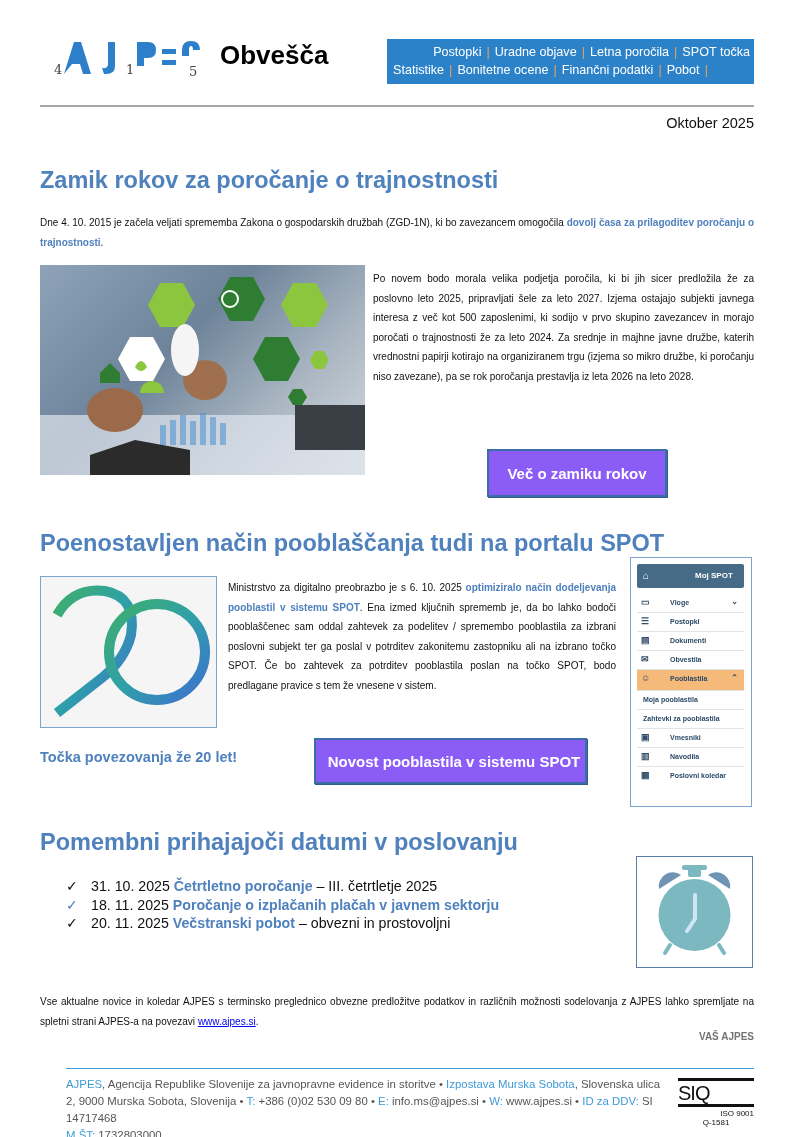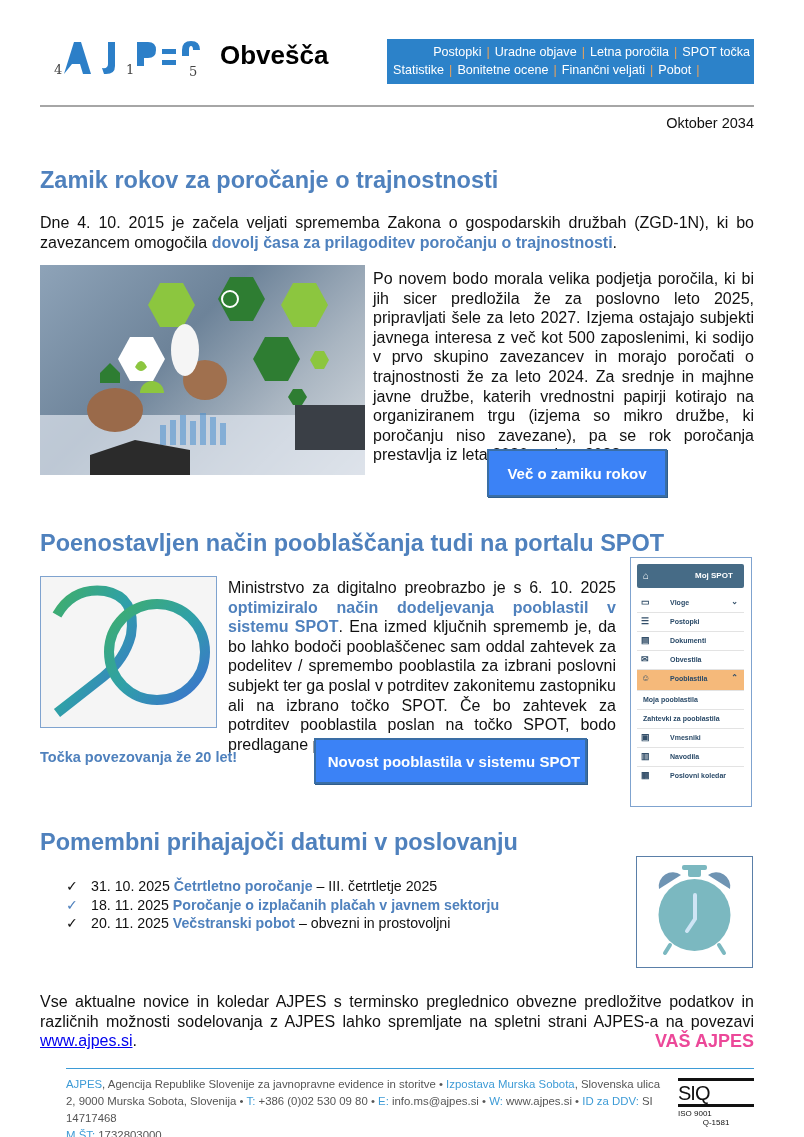--- a/index.html
+++ b/index.html
@@ -1,34 +1,34 @@
 <!DOCTYPE html>
 <html><head>
 <meta charset="utf-8">
 <style>
   html, body { margin: 0; padding: 0; background: #ffffff; }
   body { width: 804px; height: 1137px; position: relative; font-family: "Liberation Sans", sans-serif; color: #111; overflow: hidden; }
   .abs { position: absolute; }
   .link { color: #4f81bd; font-weight: bold; text-align: right; }
-  .body-text { font-size: 16px; line-height: 19.6px; text-align: justify; }
+  .body-text { font-size: 10px; line-height: 19.6px; text-align: justify; }
 
   
   #logo { left: 52px; top: 36px; width: 150px; height: 44px; }
   #title { left: 220px; top: 40px; font-size: 26px; font-weight: bold; color: #000; }
   #nav { left: 387px; top: 39px; width: 367px; height: 45px; background: #2c82c9; color: #fff; font-size: 12.6px; }
   #nav .row { position: absolute; right: 4px; white-space: nowrap; }
   #nav .row1 { top: 6px; }
   #nav .row2 { top: 24px; left: 6px; right: auto; }
   #nav .sep { color: #e9a25a; margin: 0 5px; }
   #rule { left: 40px; top: 105px; width: 714px; height: 2px; background: #a6a6a6; }
   #date { right: 50px; top: 115px; font-size: 14.5px; }
 
   h2.sec { position: absolute; margin: 0; font-size: 23.5px; font-weight: bold; color: #4f81bd; white-space: nowrap; }
 
-  .btn { position: absolute; background: #3b82f6; border: 2px solid #3a6ea5; color: #fff; font-weight: bold; font-size: 15px; display: flex; align-items: center; justify-content: center; box-shadow: 1px 1px 0 #2f5d8c; cursor: pointer; }
+  .btn { position: absolute; background: #8b5cf6; border: 2px solid #3a6ea5; color: #fff; font-weight: bold; font-size: 15px; display: flex; align-items: center; justify-content: center; box-shadow: 1px 1px 0 #2f5d8c; cursor: pointer; }
 
   
   #spot { left: 630px; top: 557px; width: 120px; height: 248px; border: 1px solid #7fa3cf; background: #fff; }
   #spot .head { position: absolute; left: 6px; top: 6px; width: 107px; height: 24px; background: #466b86; border-radius: 2px; color: #fff; font-size: 8px; font-weight: bold; }
   #spot .head .ic { position: absolute; left: 6px; top: 6px; font-size: 10px; }
   #spot .head .lb { position: absolute; left: 38px; top: 7px; padding-left: 20px; }
   #spot .item { position: absolute; left: 6px; width: 107px; height: 18px; border-bottom: 1px solid #e3e3e3; font-size: 7px; color: #2a4a68; font-weight: bold; }
   #spot .item .ic { position: absolute; left: 4px; top: 3px; font-size: 9px; color: #34506a; }
   #spot .item .lb { position: absolute; left: 33px; top: 5px; }
   #spot .item .ch { position: absolute; right: 6px; top: 3px; font-size: 8px; color: #34506a; }
@@ -61,26 +61,26 @@
     <text x="137" y="40" font-family="DejaVu Serif, serif" font-size="13" fill="#444">5</text>
   </svg>
 </div>
 <div id="title" class="abs">Obvešča</div>
 
 <div id="nav" class="abs">
   <div class="row row1">
     <span>Postopki</span><span class="sep">|</span><span>Uradne objave</span><span class="sep">|</span><span>Letna poročila</span><span class="sep">|</span><span>SPOT točka</span>
   </div>
   <div class="row row2">
-    <span>Statistike</span><span class="sep">|</span><span>Bonitetne ocene</span><span class="sep">|</span><span>Finančni veljati</span><span class="sep">|</span><span>Pobot</span><span class="sep">|</span>
+    <span>Statistike</span><span class="sep">|</span><span>Bonitetne ocene</span><span class="sep">|</span><span>Finančni podatki</span><span class="sep">|</span><span>Pobot</span><span class="sep">|</span>
   </div>
 </div>
 
 <div id="rule" class="abs"></div>
-<div id="date" class="abs">Oktober 2034</div>
+<div id="date" class="abs">Oktober 2025</div>
 
 <h2 class="sec" style="left:40px; top:167px;">Zamik rokov za poročanje o trajnostnosti</h2>
 <div class="abs body-text" style="left:40px; top:213px; width:714px;">
   <span>Dne 4. 10. 2015 je začela veljati sprememba Zakona o gospodarskih družbah (ZGD-1N), ki bo zavezancem omogočila </span><span class="link">dovolj časa za prilagoditev poročanju o trajnostnosti</span><span>.</span>
 </div>
 
 <div class="abs" style="left:40px; top:265px; width:325px; height:210px; overflow:hidden; background:linear-gradient(135deg,#8ea3b8 0%,#6d8399 40%,#a9b5c1 70%,#d8dde2 100%);">
   <svg width="325" height="210" viewBox="0 0 325 210">
     <rect x="0" y="150" width="325" height="60" fill="#dfe6ee" opacity="0.7"></rect>
     <g fill="#4a90d0" opacity="0.55">
@@ -205,26 +205,26 @@
     <rect x="45" y="8" width="25" height="5" rx="2" fill="#7bb8c0"></rect>
     <circle cx="57.5" cy="58" r="36" fill="#7bb8c0"></circle>
     <path d="M33 88 L28 96 M82 88 L87 96" stroke="#7bb8c0" stroke-width="4" stroke-linecap="round"></path>
     <path d="M58 38 L58 62 L50 74" stroke="#cfe5f5" stroke-width="4" fill="none" stroke-linecap="round"></path>
   </svg>
 </div>
 
 <div class="abs body-text" style="left:40px; top:992px; width:714px;">
   <span>Vse aktualne novice in koledar AJPES s terminsko preglednico obvezne predložitve podatkov in različnih možnosti sodelovanja z AJPES lahko spremljate na spletni strani AJPES-a na povezavi </span><a href="#" style="color:#0000ee; text-decoration:underline;margin-top:16px;">www.ajpes.si</a><span>.</span>
 </div>
-<div class="abs" style="right:50px; top:1031px; font-size:18px; font-weight:bold; color:#ec4899;">VAŠ AJPES</div>
+<div class="abs" style="right:50px; top:1031px; font-size:10px; font-weight:bold; color:#737373;">VAŠ AJPES</div>
 
 <div id="frule" class="abs"></div>
 <div id="footer" class="abs">
   <span class="k">AJPES</span><span>, Agencija Republike Slovenije za javnopravne evidence in storitve • </span><span class="k">Izpostava Murska Sobota</span><span>, Slovenska ulica 2, 9000 Murska Sobota, Slovenija • </span><span class="k">T:</span><span> +386 (0)02 530 09 80 • </span><span class="k">E:</span><span> info.ms@ajpes.si • </span><span class="k">W:</span><span> www.ajpes.si • </span><span class="k">ID za DDV:</span><span> SI 14717468</span><br><span class="k">M.ŠT:</span><span> 1732803000</span>
 </div>
 
 <div class="abs" style="left:678px; top:1078px; width:76px; height:56px;">
   <div style="height:3px; background:#111;"></div>
   <div style="font-size:20px; font-weight:400; font-family:'Liberation Sans',sans-serif; letter-spacing:-1px; margin-top:1px; line-height:22px;">SIQ</div>
   <div style="height:3px; background:#111;"></div>
-  <div style="font-size:8px; text-align:left; line-height:9px; margin-top:2px;">ISO 9001</div>
+  <div style="font-size:8px; text-align:right; line-height:9px; margin-top:2px;">ISO 9001</div>
   <div style="font-size:8px; text-align:center; line-height:9px;">Q-1581</div>
 </div>
 
 </body></html>

